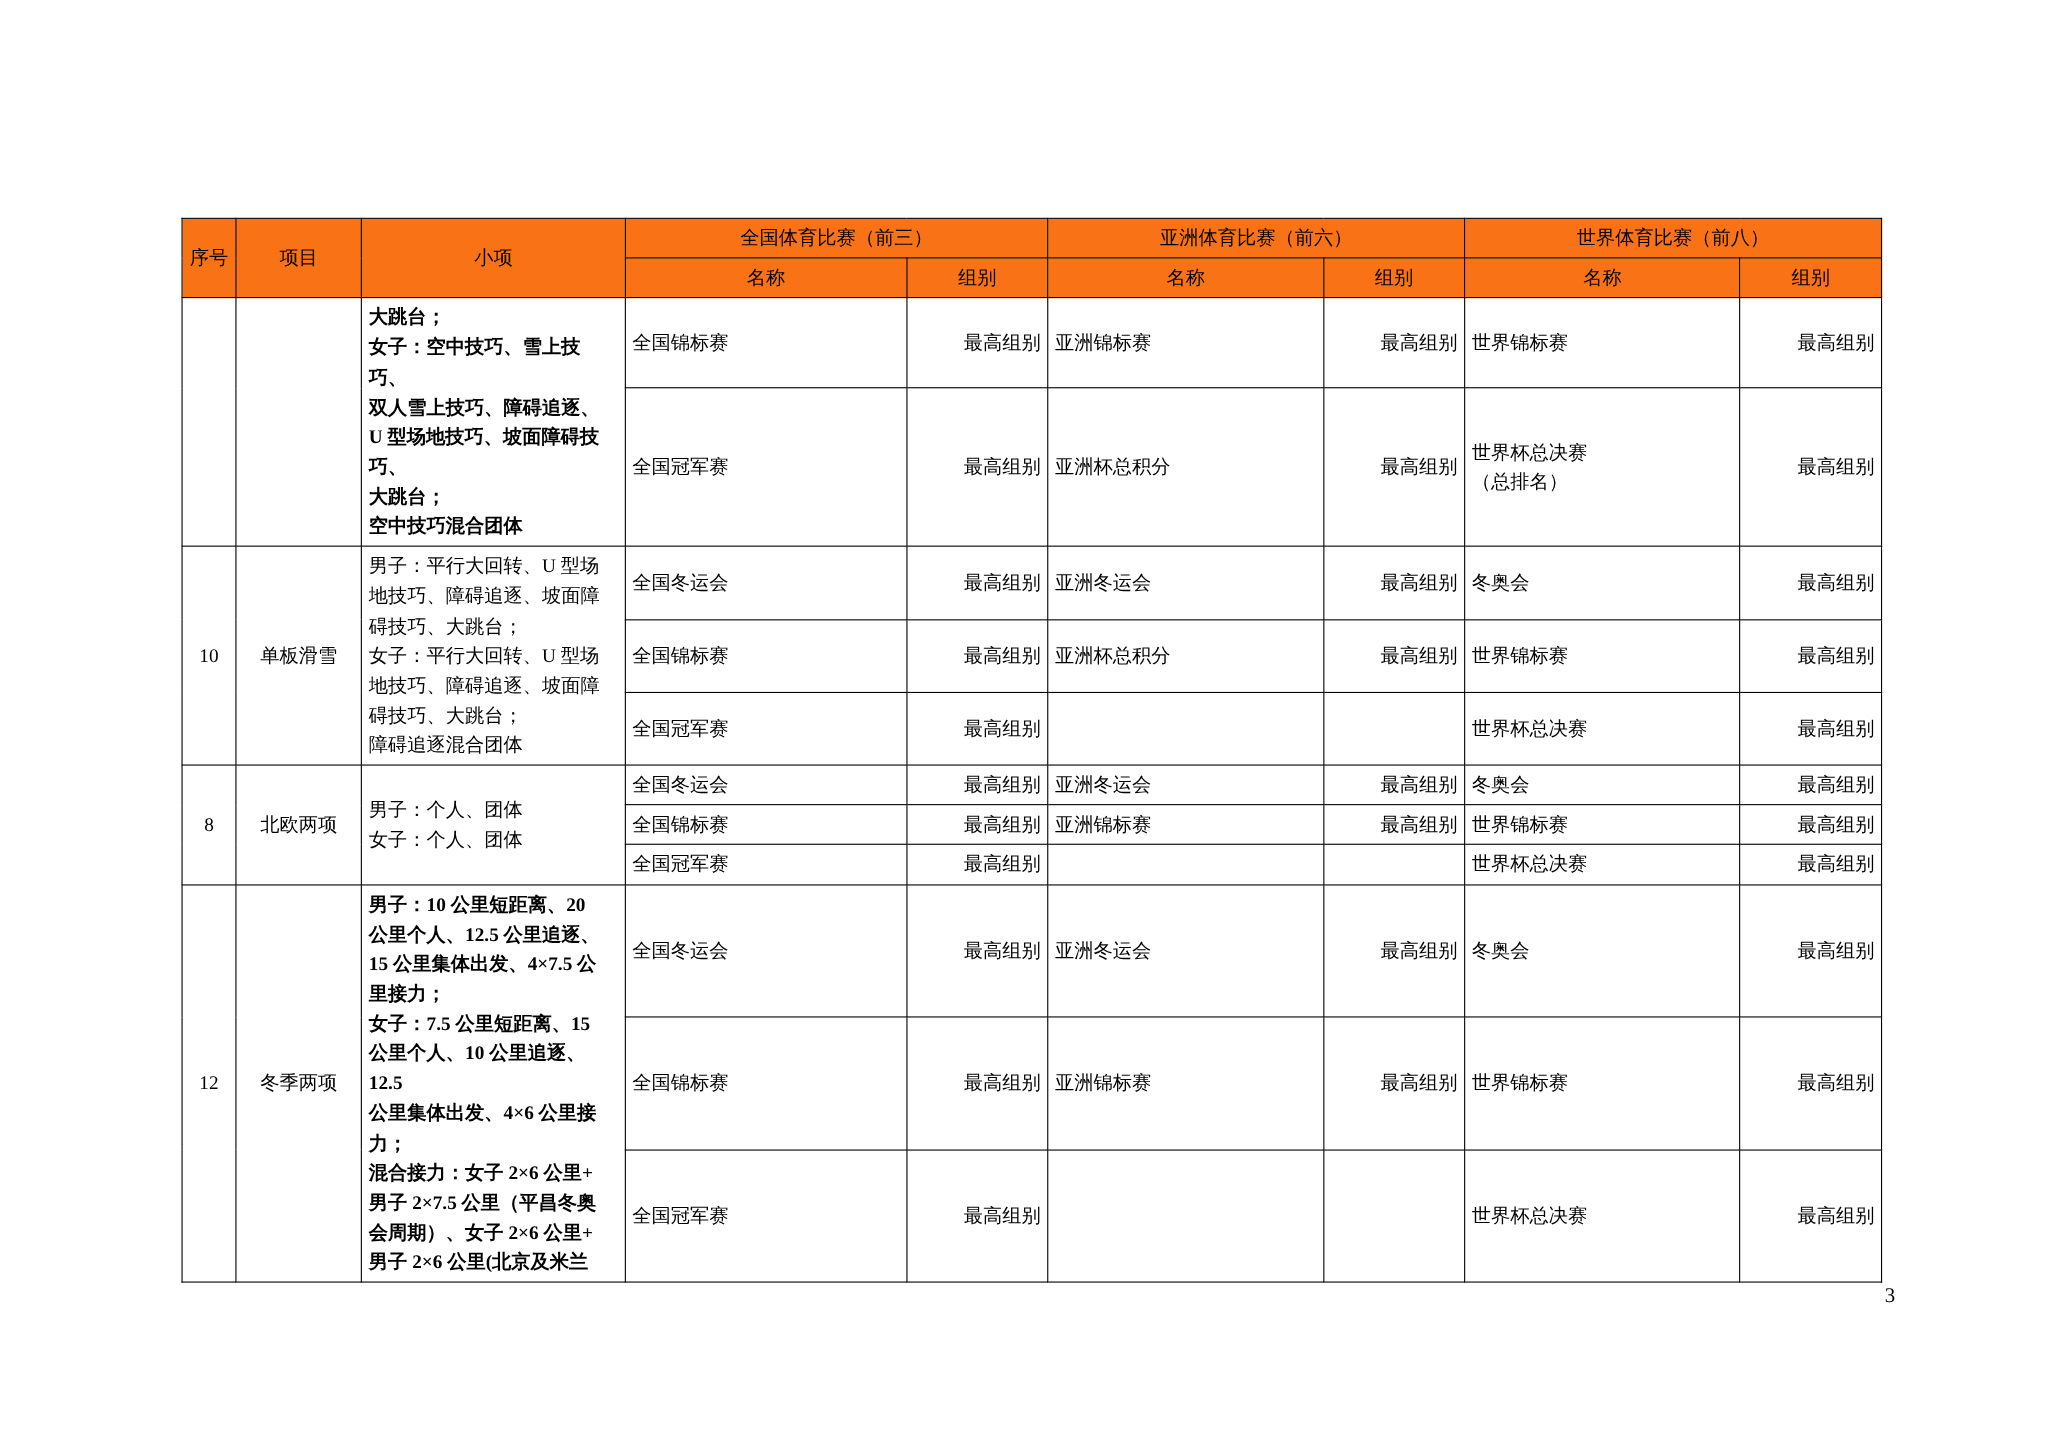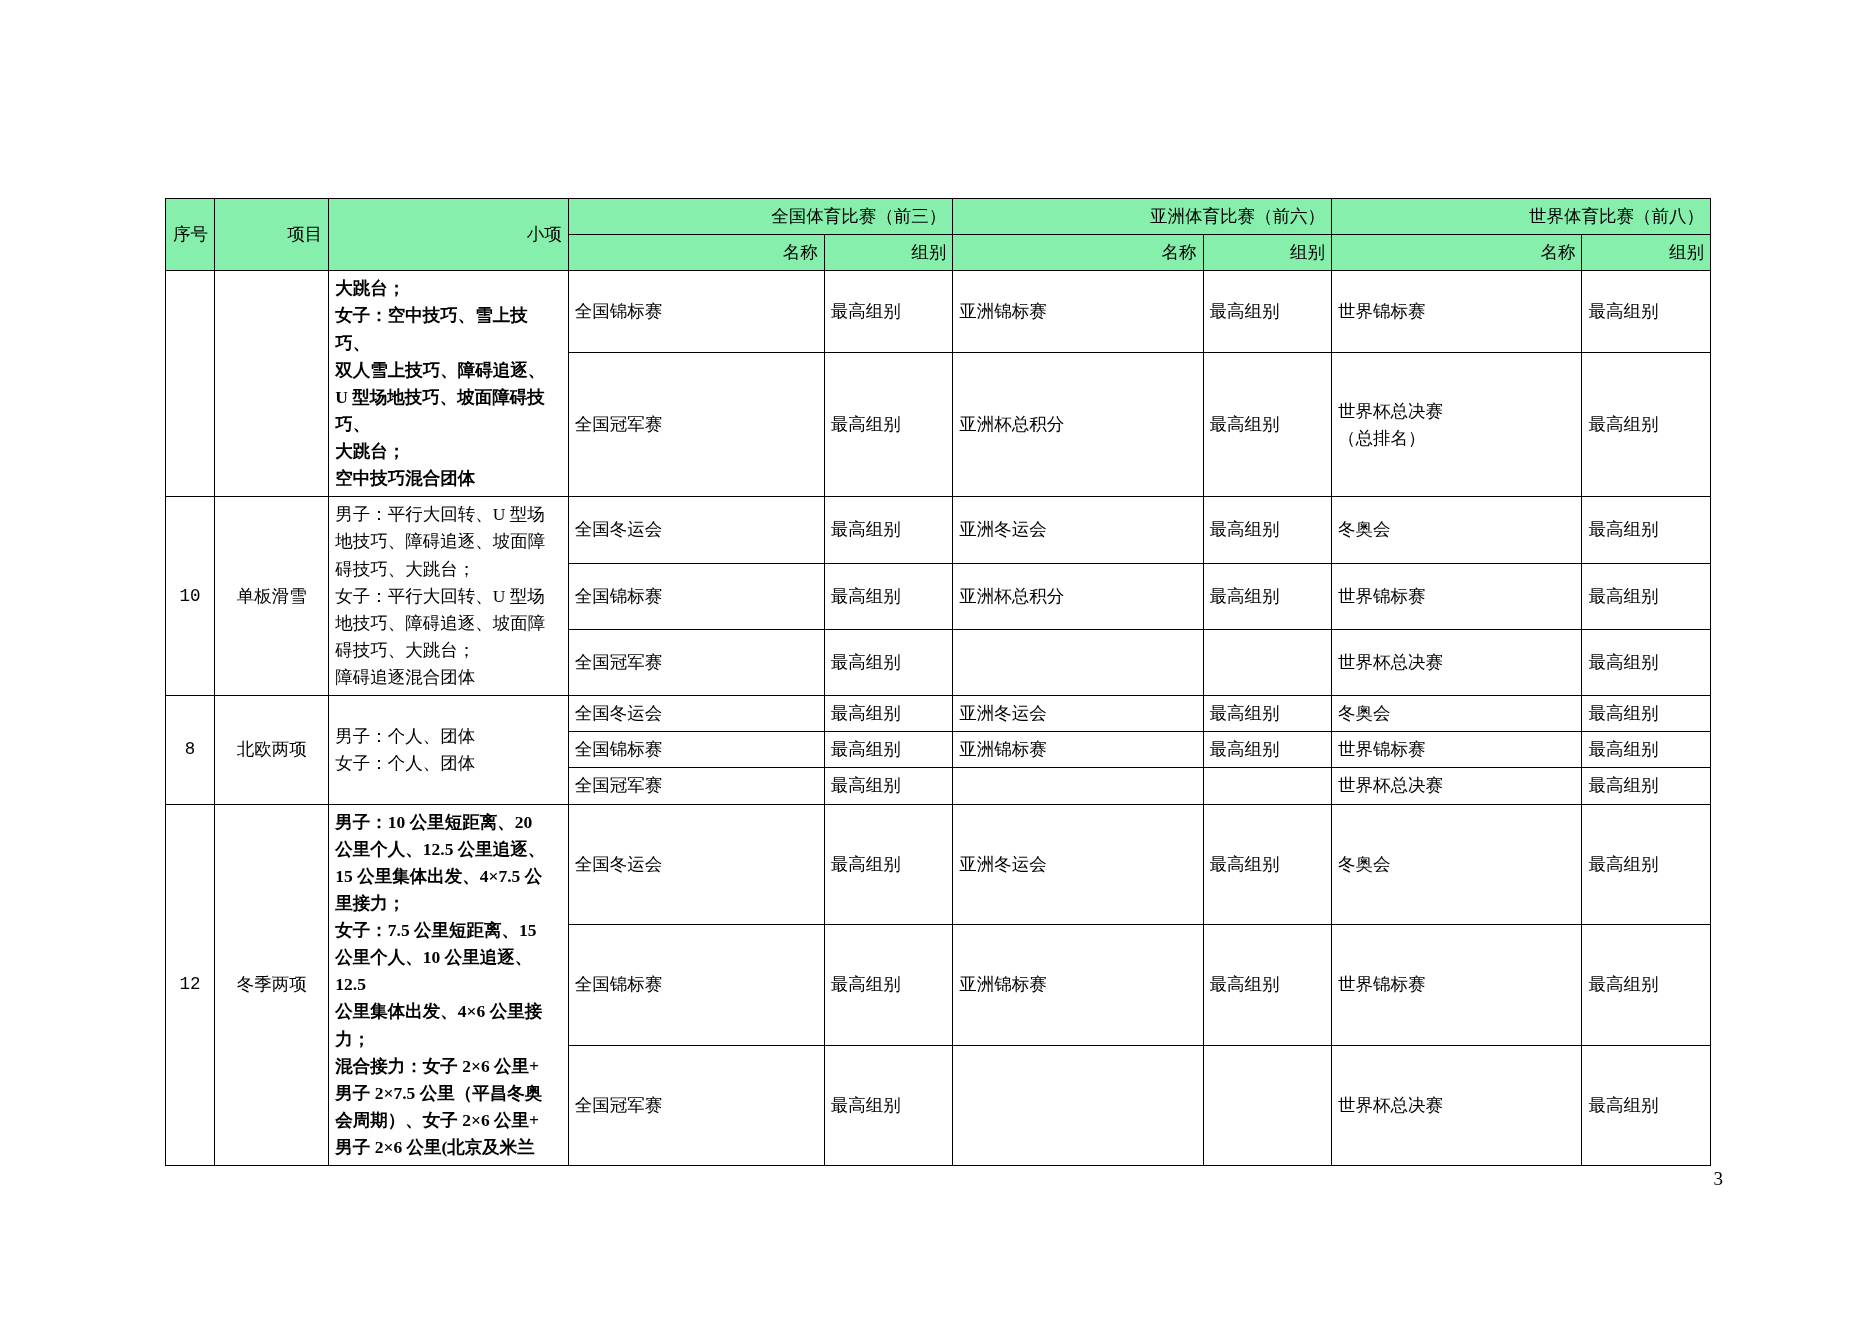--- a/index.html
+++ b/index.html
@@ -34,44 +34,43 @@
   }
   table.doc-table td, table.doc-table th {
     border: 1px solid #000000;
     vertical-align: middle;
     padding: 4px 6px;
     font-size: 17.5px;
     line-height: 1.55;
     font-weight: normal;
   }
   .hdr td {
-    background: #86efac;
-    text-align: right;
+    background: #f97316;
+    text-align: center;
     font-size: 18px;
   }
   .cell-sub {
     font-size: 17px;
     line-height: 1.62;
     text-align: left;
   }
   .num-cell {
     text-align: center;
     font-size: 18px;
-    font-family: Liberation Mono, monospace;
   }
   .proj-cell {
     text-align: center;
     font-size: 18px;
   }
   .ev-cell {
     text-align: left;
     font-size: 17.5px;
   }
   .grp-cell {
-    text-align: left;
+    text-align: right;
     font-size: 17.5px;
   }
   .page-number {
     position: absolute;
     right: 148px;
     top: 1168px;
     font-size: 19px;
     font-family: "Liberation Serif", serif;
   }
   .two-line { line-height: 1.5; }

